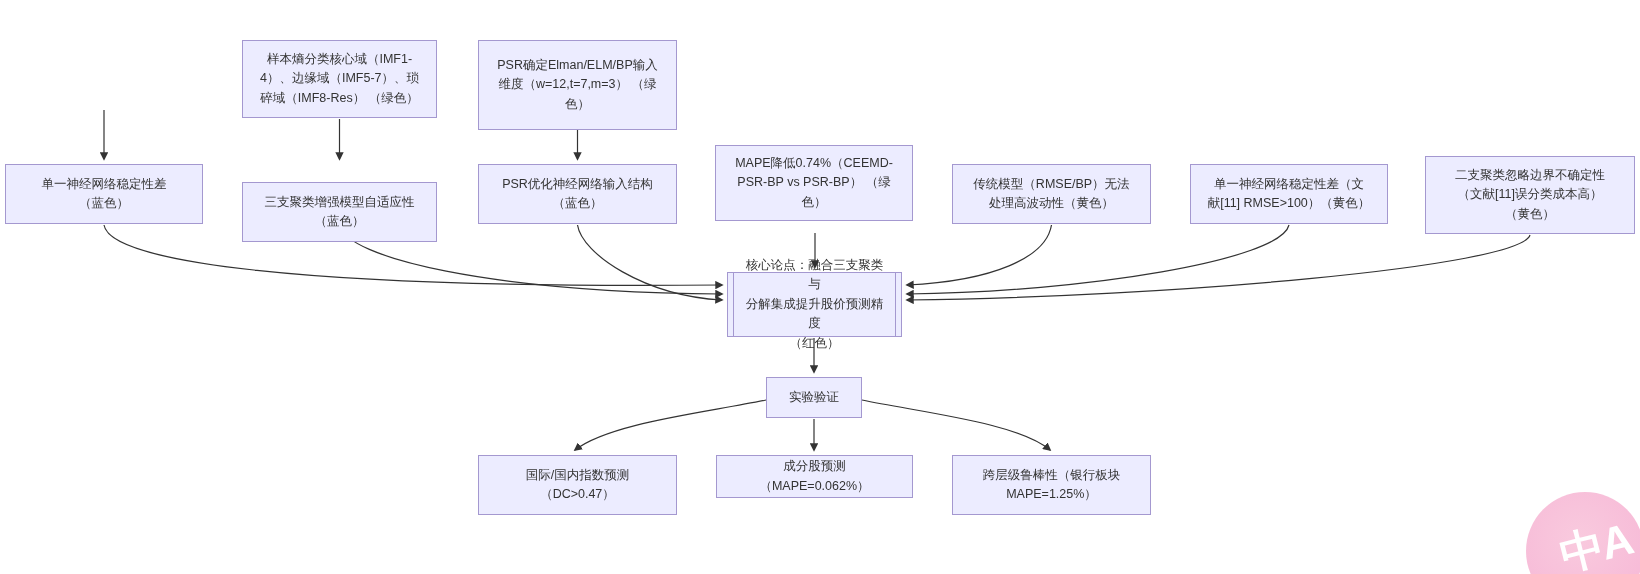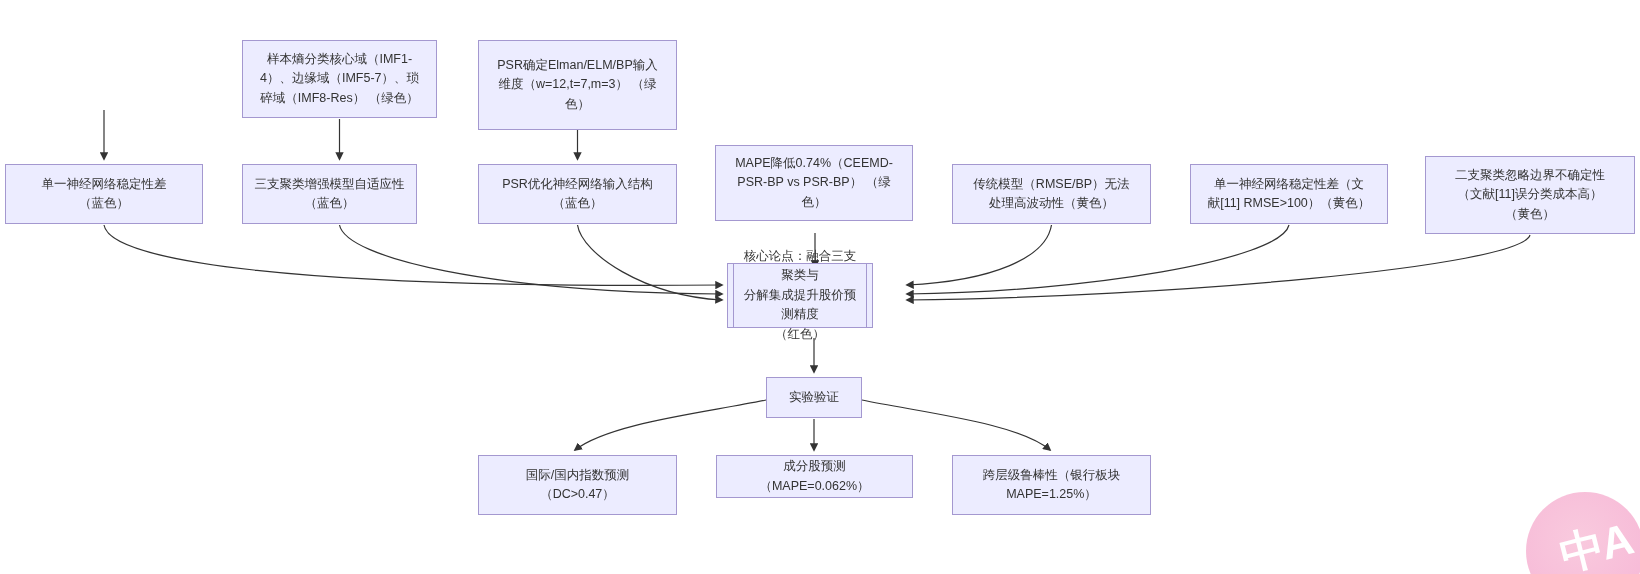--- a/index.html
+++ b/index.html
@@ -118,21 +118,21 @@
   <div class="node" style="left:478px;top:40px;width:199px;height:90px">
     <span>PSR确定Elman/ELM/BP输入
 维度（w=12,t=7,m=3） （绿
 色）</span>
   </div>
 
   <div class="node" style="left:5px;top:164px;width:198px;height:60px">
     <span>单一神经网络稳定性差
 （蓝色）</span>
   </div>
-  <div class="node" style="left:242px;top:164px;width:175px;height:60px">
+  <div class="node" style="left:242px;top:182px;width:195px;height:60px">
     <span>三支聚类增强模型自适应性
 （蓝色）</span>
   </div>
   <div class="node" style="left:478px;top:164px;width:199px;height:60px">
     <span>PSR优化神经网络输入结构
 （蓝色）</span>
   </div>
   <div class="node" style="left:715px;top:145px;width:198px;height:76px">
     <span>MAPE降低0.74%（CEEMD-
 PSR-BP vs PSR-BP） （绿
@@ -145,21 +145,21 @@
   <div class="node" style="left:1190px;top:164px;width:198px;height:60px">
     <span>单一神经网络稳定性差（文
 献[11] RMSE&gt;100）（黄色）</span>
   </div>
   <div class="node" style="left:1425px;top:156px;width:210px;height:78px">
     <span>二支聚类忽略边界不确定性
 （文献[11]误分类成本高）
 （黄色）</span>
   </div>
 
-  <div class="node subroutine" style="left:727px;top:263px;width:146px;height:65px;padding:4px 12px">
+  <div class="node subroutine" style="left:727px;top:272px;width:175px;height:65px;padding:4px 12px">
     <span>核心论点：融合三支聚类与
 分解集成提升股价预测精度
 （红色）</span>
   </div>
 
   <div class="node" style="left:766px;top:377px;width:96px;height:41px">
     <span>实验验证</span>
   </div>
 
   <div class="node" style="left:478px;top:455px;width:199px;height:60px">

